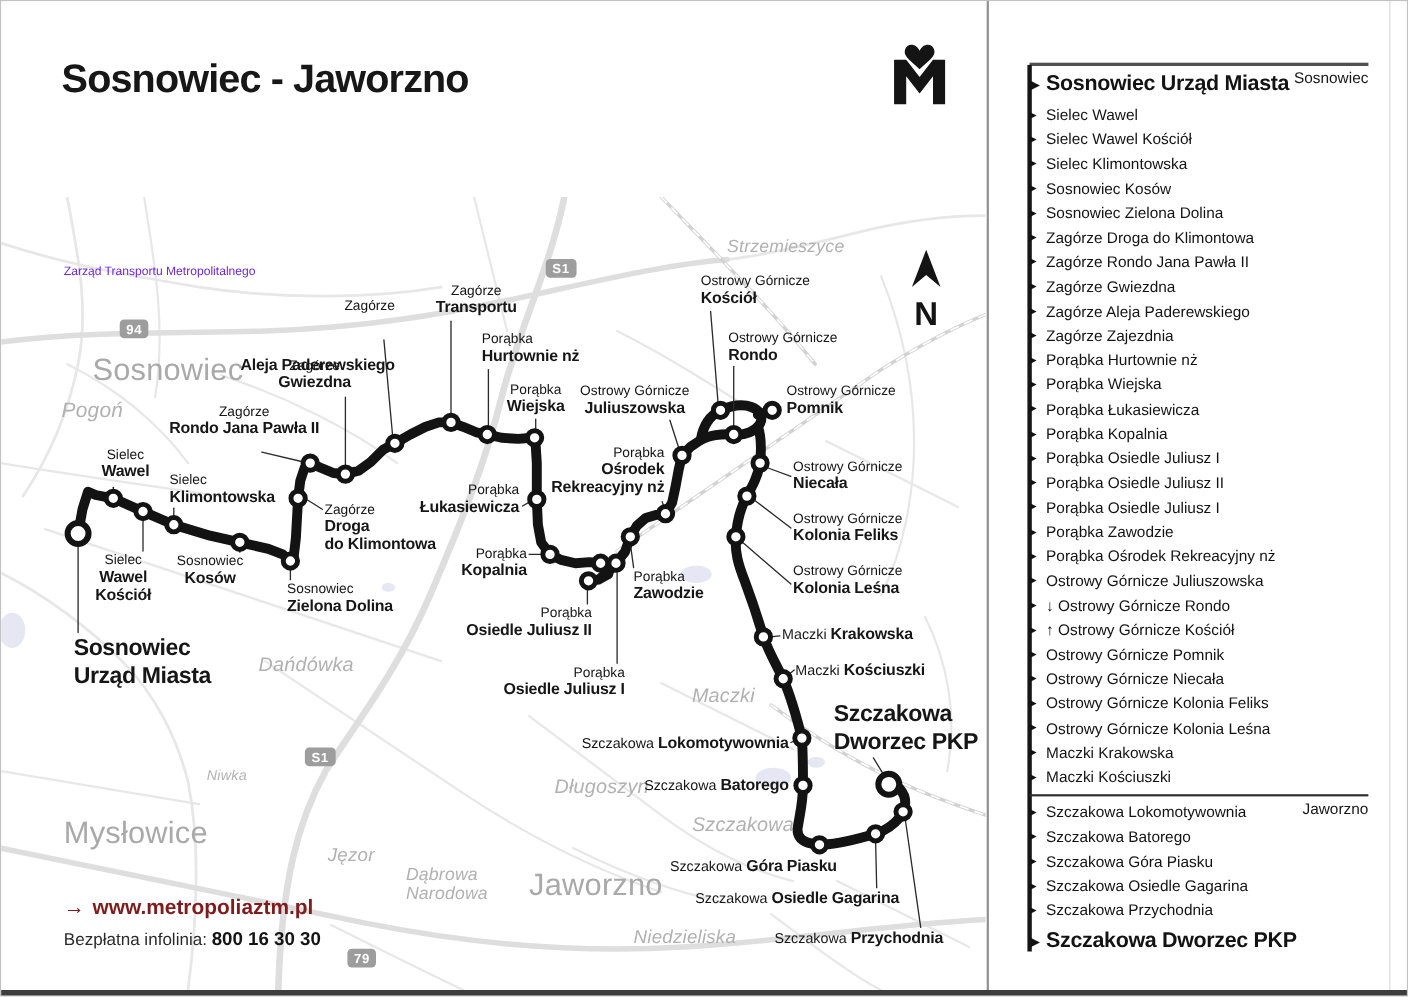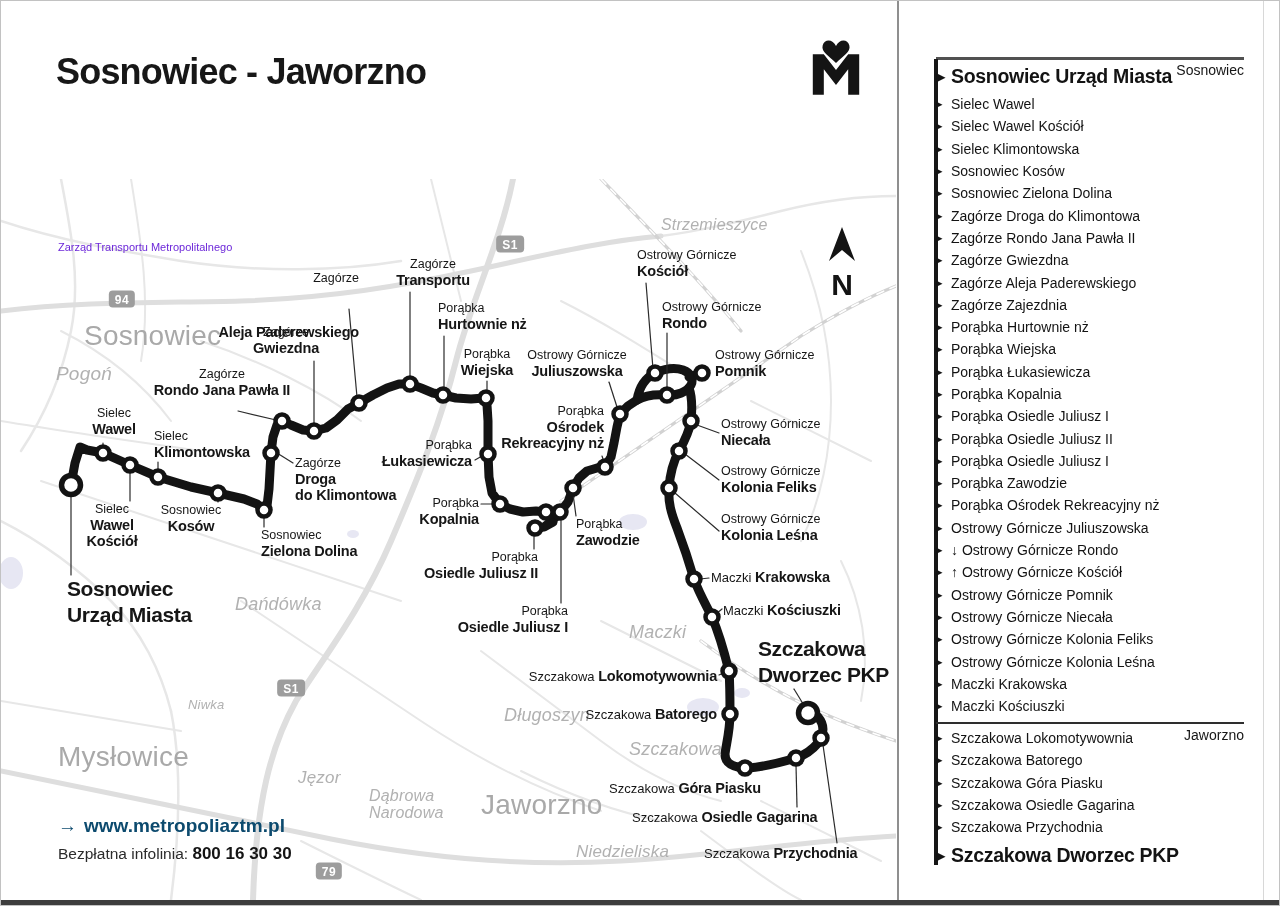--- a/index.html
+++ b/index.html
@@ -7,21 +7,21 @@
         font-family:"Liberation Sans","DejaVu Sans",sans-serif;border:1px solid #c2c2c2;box-sizing:border-box;}
   
   .title{position:absolute;left:55px;top:50px;font-size:36px;font-weight:700;color:#171717;letter-spacing:-0.8px;white-space:nowrap;}
   .logo{position:absolute;left:806px;top:34px;width:58px;height:64px;}
   .banner{position:absolute;left:0;top:120px;width:896px;height:57px;background:#f8db7a;}
   .banner-text{position:absolute;left:55px;top:0;line-height:57px;font-size:25px;color:#2a2413;white-space:nowrap;}
   .banner-text b{font-weight:700;}
   
   .valid{position:absolute;left:57px;top:209px;font-size:20px;font-weight:700;color:#161616;letter-spacing:-0.3px;}
   .operator{position:absolute;left:57px;top:240px;font-size:11px;color:#6d28d9;}
-  .website{position:absolute;left:57px;top:814px;font-size:19px;font-weight:700;color:#0c4a6e;}
+  .website{position:absolute;left:57px;top:814px;font-size:19px;font-weight:700;color:#7f1d1d;}
   .website .arrow{font-weight:400;margin-right:7px;}
   .infoline{position:absolute;left:57px;top:843px;font-size:15.5px;color:#2b2b2b;}
   .infoline b{font-size:17px;color:#141414;}
   
   .place-label{position:absolute;color:#a9a9a9;line-height:1.08;white-space:pre-line;letter-spacing:0.2px;}
   .place-label.i{font-style:italic;color:#b1b1b1;}
   .badge{position:absolute;background:#9d9d9d;color:#fff;font-size:12px;font-weight:700;
          border-radius:4px;padding:1.5px 6px;transform:translate(-50%,-50%);letter-spacing:0.5px;}
   .stop-label{position:absolute;color:#161616;line-height:1.16;}
   .stop-label .l1{font-size:12.5px;font-weight:400;}

